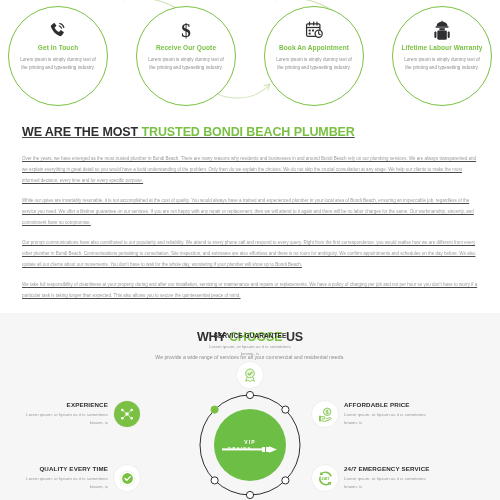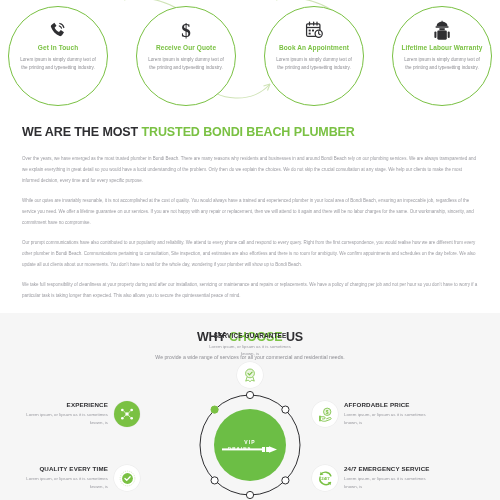--- a/index.html
+++ b/index.html
@@ -89,20 +89,21 @@
   .connector svg { display: block; overflow: visible; }
 
   .conn-1 { top: -4px;  left: 122px; }
   .conn-2 { top: 78px;  left: 198px; }
   .conn-3 { top: -4px;  left: 274px; }
 
   
   .about-section {
     background: #ffffff;
     padding: 14px 22px 0 22px;
+    text-decoration: underline;
   }
 
   .about-heading {
     font-size: 12.5px;
     font-weight: 700;
     letter-spacing: -0.1px;
     color: #2f2f32;
     margin-bottom: 13px;
     line-height: 1.1;
   }

